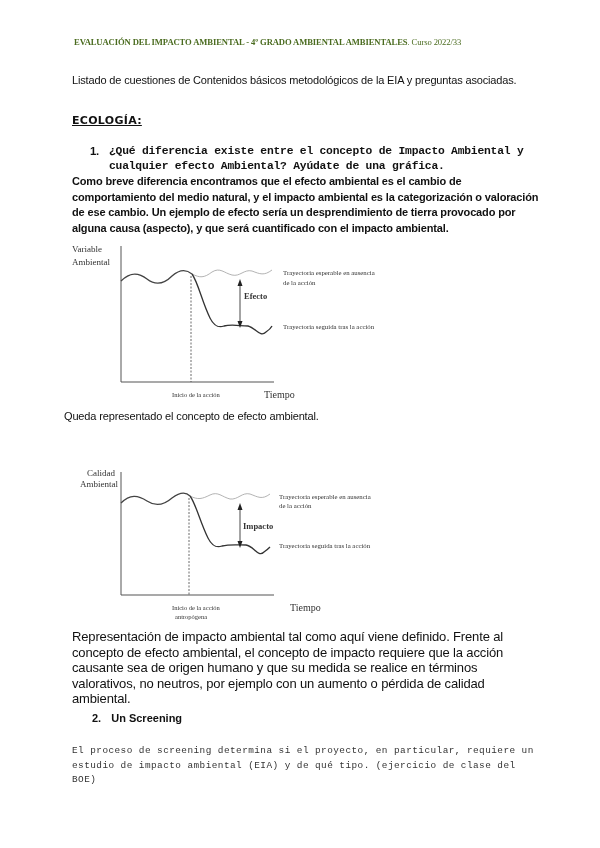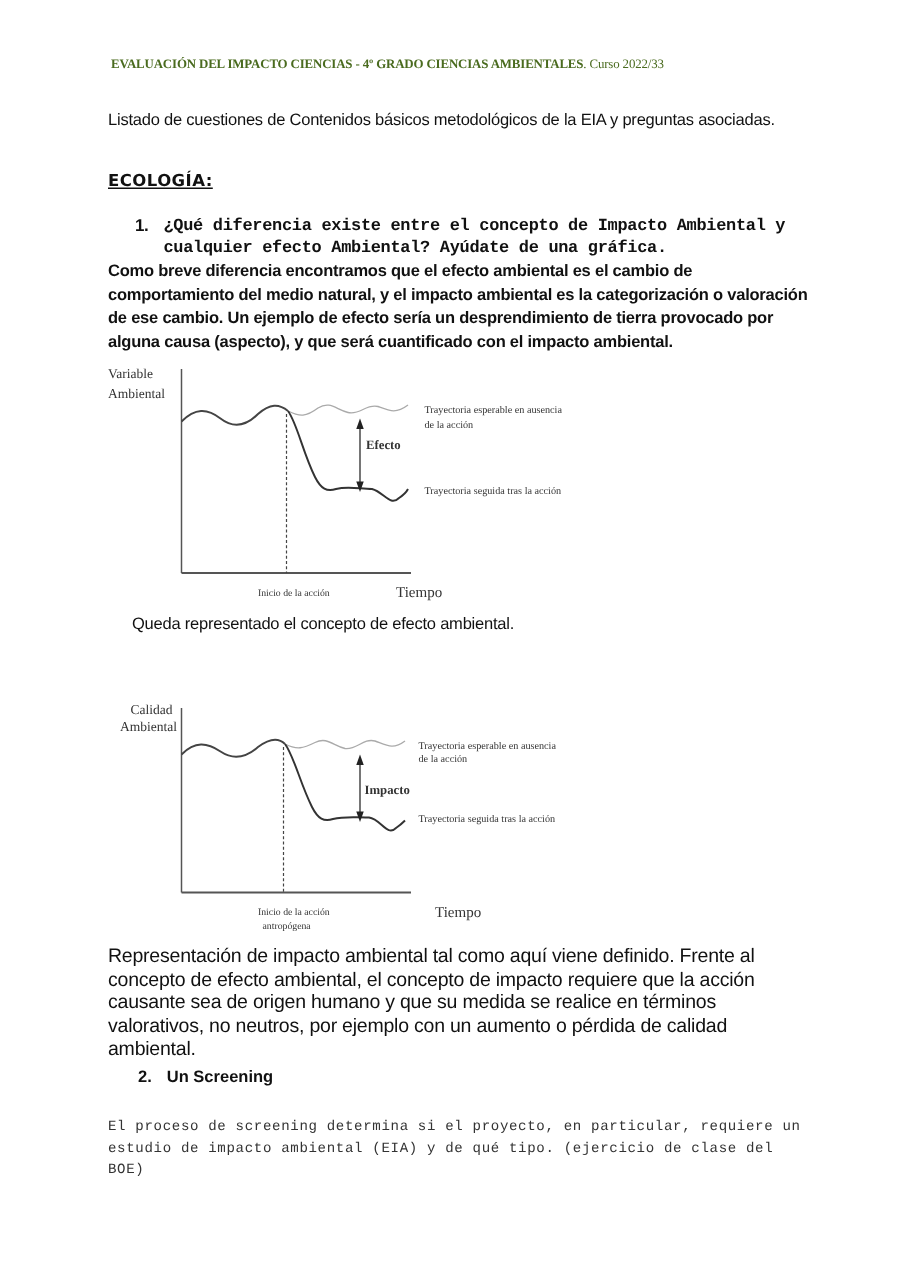--- a/index.html
+++ b/index.html
@@ -34,42 +34,42 @@
       font-size: 11px; line-height: 15.5px; letter-spacing: -0.15px; font-weight: bold;
     }
 
     .fig { position: absolute; }
     .fig svg { display: block; }
     .fig1 { left: 72px; top: 240px; width: 330px; height: 162px; }
     .fig2 { left: 72px; top: 462px; width: 330px; height: 160px; text-decoration: underline; }
     .fig text { font-family: "Liberation Serif", serif; fill: #333; }
 
     .caption1 {
-      position: absolute; left: 88px; top: 410px;
+      position: absolute; left: 64px; top: 410px;
       font-size: 11px; letter-spacing: -0.15px;
     }
     .p2 {
       position: absolute; left: 72px; top: 629px; width: 470px;
       font-size: 13px; line-height: 15.5px; letter-spacing: -0.15px;
     }
     .q2 {
       position: absolute; left: 92px; top: 712px;
       font-size: 11px; font-weight: bold;
     }
     .q2 .num { margin-right: 10px; }
     .p3 {
       position: absolute; left: 72px; top: 744px; width: 470px;
       font-size: 9.4px; line-height: 14.5px; letter-spacing: 0.45px; color: #333; font-family: Liberation Mono, monospace;
     }
   </style>
 </head>
 <body>
 
 <div class="header">
-  <span>EVALUACIÓN DEL IMPACTO CIENCIAS - 4º GRADO  CIENCIAS AMBIENTALES</span><span class="course">. Curso 2022/33</span>
+  <span>EVALUACIÓN DEL IMPACTO AMBIENTAL - 4º GRADO  AMBIENTAL AMBIENTALES</span><span class="course">. Curso 2022/33</span>
 </div>
 
 <p class="intro">Listado de cuestiones de Contenidos básicos metodológicos de la EIA y preguntas asociadas.</p>
 
 <h2 class="section-title">ECOLOGÍA:</h2>
 
 <div class="q1">
   <span class="num">1.</span>
   <span class="text">¿Qué diferencia existe entre el concepto de Impacto Ambiental y cualquier efecto Ambiental? Ayúdate de una gráfica.</span>
 </div>

